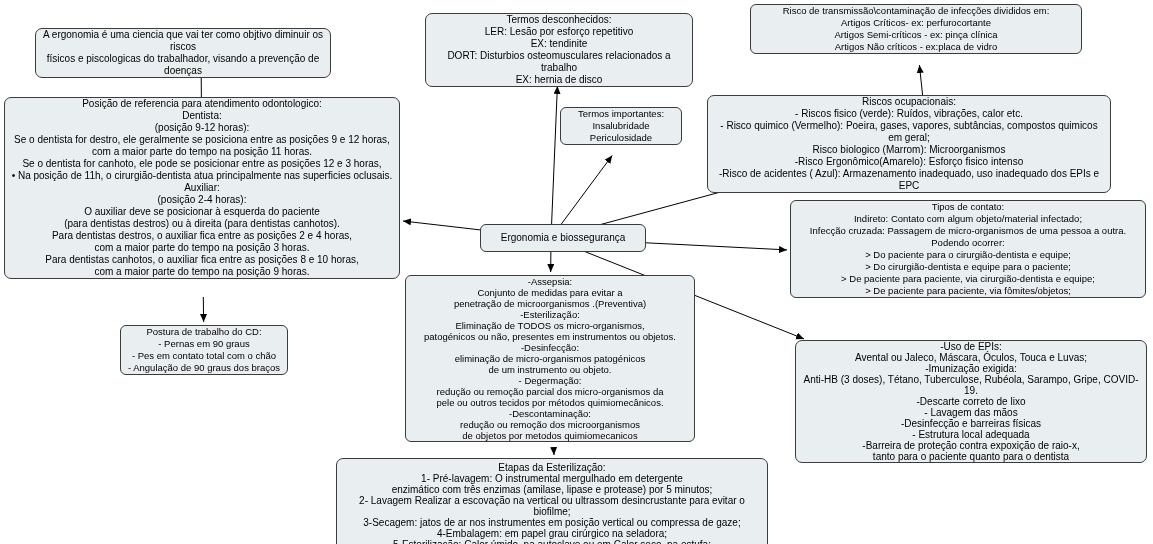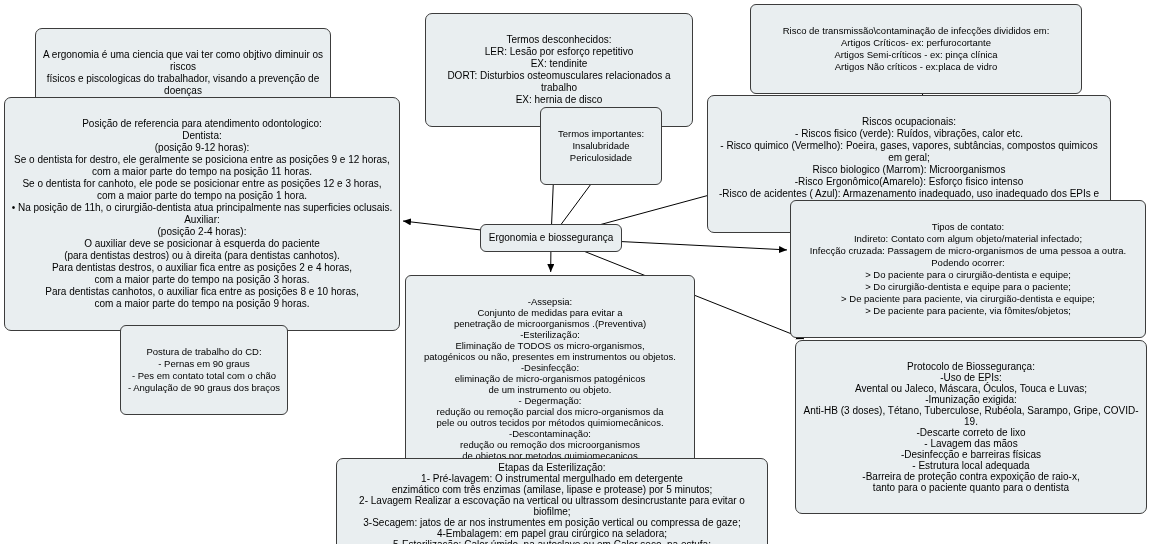--- a/index.html
+++ b/index.html
@@ -20,21 +20,21 @@
     z-index:1;
   }
   .edge-layer line{stroke:var(--connector);stroke-width:1;}
   .node{
     position:absolute;
     z-index:2;
     box-sizing:border-box;
     background:var(--node-fill);
     border:1px solid var(--node-border);
     border-radius:6px;
-    padding:20px 6px;
+    padding:0 6px;
     text-align:center;
     font-size:9.5px;
     line-height:12px;
     color:#000000;
   }
   .fs9{font-size:10px;border-radius:7px;}
   .lh11{line-height:11px;}
   .padh2{padding-left:2px;padding-right:2px;}
   .padv3{padding-top:3px;padding-bottom:3px;}
   .center-node{
@@ -71,21 +71,20 @@
       <div>físicos e piscologicas do trabalhador, visando a prevenção de doenças</div>
     </div>
 
   <div class="node fs9 padh2" style="left:4px;top:97px;width:396px;">
       <div>Posição de referencia para atendimento odontologico:</div>
       <div>Dentista:</div>
       <div>(posição 9-12 horas):</div>
       <div>Se o dentista for destro, ele geralmente se posiciona entre as posições 9 e 12 horas,</div>
       <div>com a maior parte do tempo na posição 11 horas.</div>
       <div>Se o dentista for canhoto, ele pode se posicionar entre as posições 12 e 3 horas,</div>
-      <div>com a maior parte do tempo na posição 1 hora.</div>
       <div>•  Na posição de 11h, o cirurgião-dentista atua principalmente nas  superficies oclusais.</div>
       <div>Auxiliar:</div>
       <div>(posição 2-4 horas):</div>
       <div>O auxiliar deve se posicionar à esquerda do paciente</div>
       <div>(para dentistas destros) ou à direita (para dentistas canhotos).</div>
       <div>Para dentistas destros, o auxiliar fica entre as posições 2 e 4 horas,</div>
       <div>com a maior parte do tempo na posição 3 horas.</div>
       <div>Para dentistas canhotos, o auxiliar fica entre as posições 8 e 10 horas,</div>
       <div>com a maior parte do tempo na posição 9 horas.</div>
     </div>
@@ -98,27 +97,27 @@
     </div>
 
   <div class="node fs9" style="left:425px;top:13px;width:268px;">
       <div>Termos desconhecidos:</div>
       <div>LER: Lesão por esforço repetitivo</div>
       <div>EX: tendinite</div>
       <div>DORT: Disturbios osteomusculares relacionados a trabalho</div>
       <div>EX: hernia de disco</div>
     </div>
 
-  <div class="node" style="left:540px;top:107px;width:122px;">
+  <div class="node" style="left:560px;top:107px;width:122px;">
       <div>Termos importantes:</div>
       <div>Insalubridade</div>
       <div>Periculosidade</div>
     </div>
 
-  <div class="node center-node" style="left:480px;top:224px;width:142px;">
+  <div class="node center-node" style="left:480px;top:224px;width:166px;">
       <div>Ergonomia e biossegurança</div>
     </div>
 
   <div class="node" style="left:750px;top:4px;width:332px;">
       <div>Risco de transmissão\contaminação de infecções divididos em:</div>
       <div>Artigos Críticos- ex: perfurocortante</div>
       <div>Artigos Semi-críticos - ex: pinça clínica</div>
       <div>Artigos Não críticos - ex:placa de vidro</div>
     </div>
 
@@ -154,21 +153,20 @@
       <div>de um instrumento ou objeto.</div>
       <div>- Degermação:</div>
       <div>redução ou remoção parcial dos micro-organismos da</div>
       <div>pele ou outros tecidos por métodos quimiomecânicos.</div>
       <div>-Descontaminação:</div>
       <div>redução ou remoção dos microorganismos</div>
       <div>de objetos por metodos quimiomecanicos</div>
     </div>
 
   <div class="node fs9 lh11" style="left:795px;top:340px;width:352px;">
-      <div>Protocolo de Biossegurança:</div>
       <div>-Uso de EPIs:</div>
       <div>Avental ou Jaleco, Máscara, Óculos, Touca e Luvas;</div>
       <div>-Imunização exigida:</div>
       <div>Anti-HB (3 doses), Tétano, Tuberculose, Rubéola, Sarampo, Gripe, COVID-19.</div>
       <div>-Descarte correto de lixo</div>
       <div>- Lavagem das mãos</div>
       <div>-Desinfecção e barreiras físicas</div>
       <div>- Estrutura local adequada</div>
       <div>-Barreira de proteção contra expoxição de raio-x,</div>
       <div>tanto para o paciente quanto para o dentista</div>

